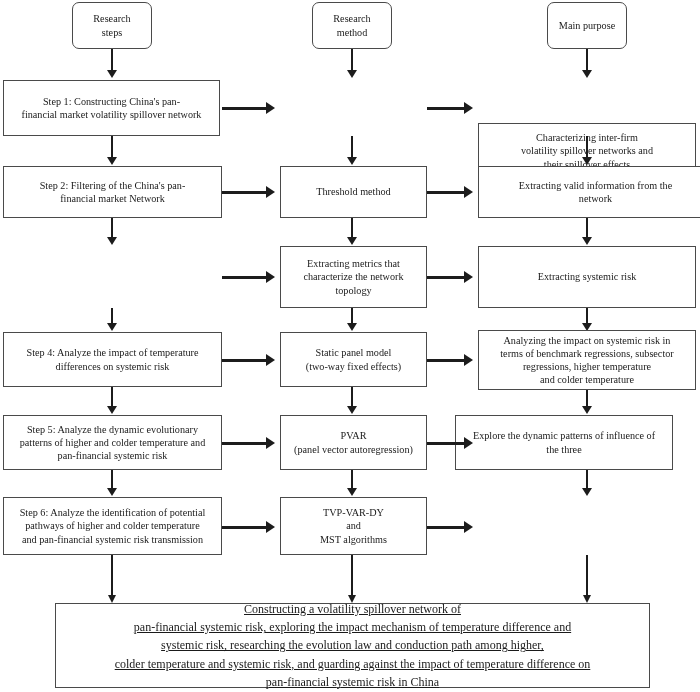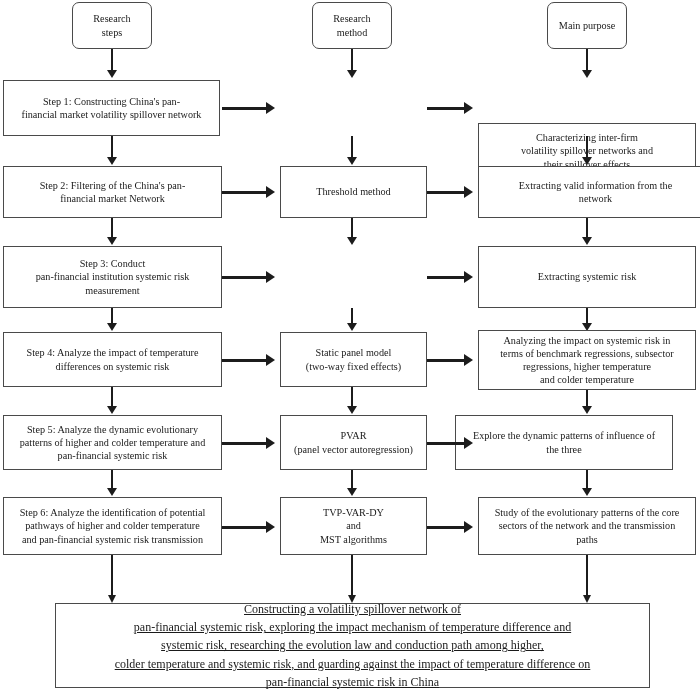--- a/index.html
+++ b/index.html
@@ -124,23 +124,23 @@
   <div class="hline" style="left:427px;top:190.5px;width:39px;"></div>
   <div class="hhead" style="left:464px;top:185.8px;"></div>
 
   <div class="vline" style="left:110.7px;top:218px;height:20px;"></div>
   <div class="vhead" style="left:106.6px;top:237px;"></div>
   <div class="vline" style="left:350.7px;top:218px;height:20px;"></div>
   <div class="vhead" style="left:346.6px;top:237px;"></div>
   <div class="vline" style="left:585.7px;top:218px;height:20px;"></div>
   <div class="vhead" style="left:581.6px;top:237px;"></div>
 
-  <div class="node" style="left:3px;top:246px;width:219px;height:62px;">Step 3: Conduct
-pan-financial institution systemic risk
-measurement</div>
+  <div class="node" style="left:280px;top:246px;width:147px;height:62px;">Extracting metrics that
+characterize the network
+topology</div>
   <div class="node" style="left:478px;top:246px;width:218px;height:62px;">Extracting systemic risk</div>
 
   <div class="hline" style="left:222px;top:275.5px;width:46px;"></div>
   <div class="hhead" style="left:266px;top:270.8px;"></div>
   <div class="hline" style="left:427px;top:275.5px;width:39px;"></div>
   <div class="hhead" style="left:464px;top:270.8px;"></div>
 
   <div class="vline" style="left:110.7px;top:308px;height:16px;"></div>
   <div class="vhead" style="left:106.6px;top:323px;"></div>
   <div class="vline" style="left:350.7px;top:308px;height:16px;"></div>
@@ -188,23 +188,20 @@
   <div class="vhead" style="left:346.6px;top:488px;"></div>
   <div class="vline" style="left:585.7px;top:470px;height:19px;"></div>
   <div class="vhead" style="left:581.6px;top:488px;"></div>
 
   <div class="node" style="left:3px;top:497px;width:219px;height:58px;">Step 6: Analyze the identification of potential
 pathways of higher and colder temperature
 and pan-financial systemic risk transmission</div>
   <div class="node" style="left:280px;top:497px;width:147px;height:58px;">TVP-VAR-DY
 and
 MST algorithms</div>
-  <div class="node" style="left:478px;top:497px;width:218px;height:58px;">Study of the evolutionary patterns of the core
-sectors of the network and the transmission
-paths</div>
 
   <div class="hline" style="left:222px;top:525.5px;width:46px;"></div>
   <div class="hhead" style="left:266px;top:520.8px;"></div>
   <div class="hline" style="left:427px;top:525.5px;width:39px;"></div>
   <div class="hhead" style="left:464px;top:520.8px;"></div>
 
   <div class="vline thin" style="left:111px;top:555px;height:41px;"></div>
   <div class="vhead thin" style="left:107.5px;top:595px;"></div>
 
   <div class="vline thin" style="left:351px;top:555px;height:41px;"></div>

